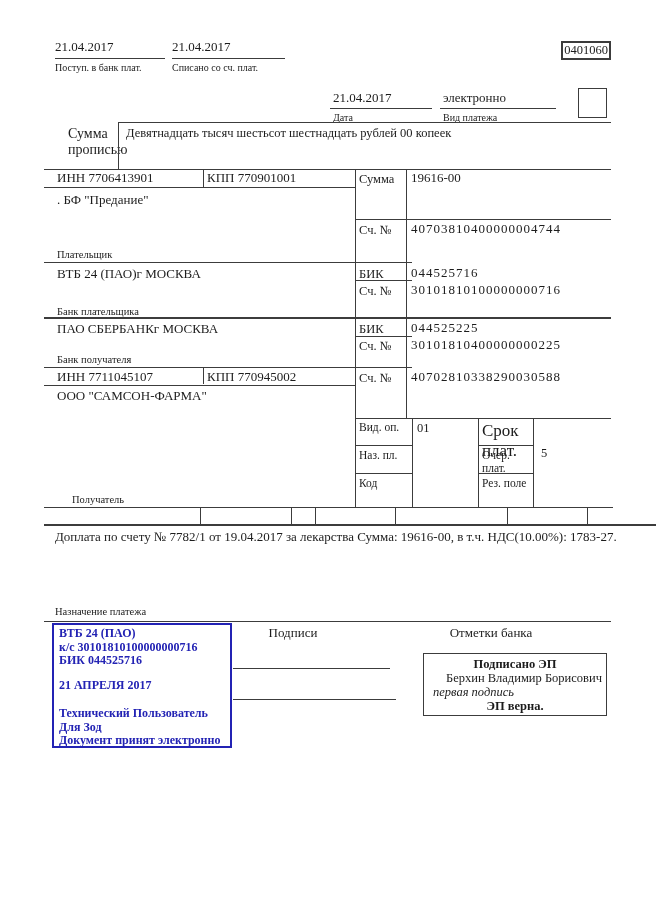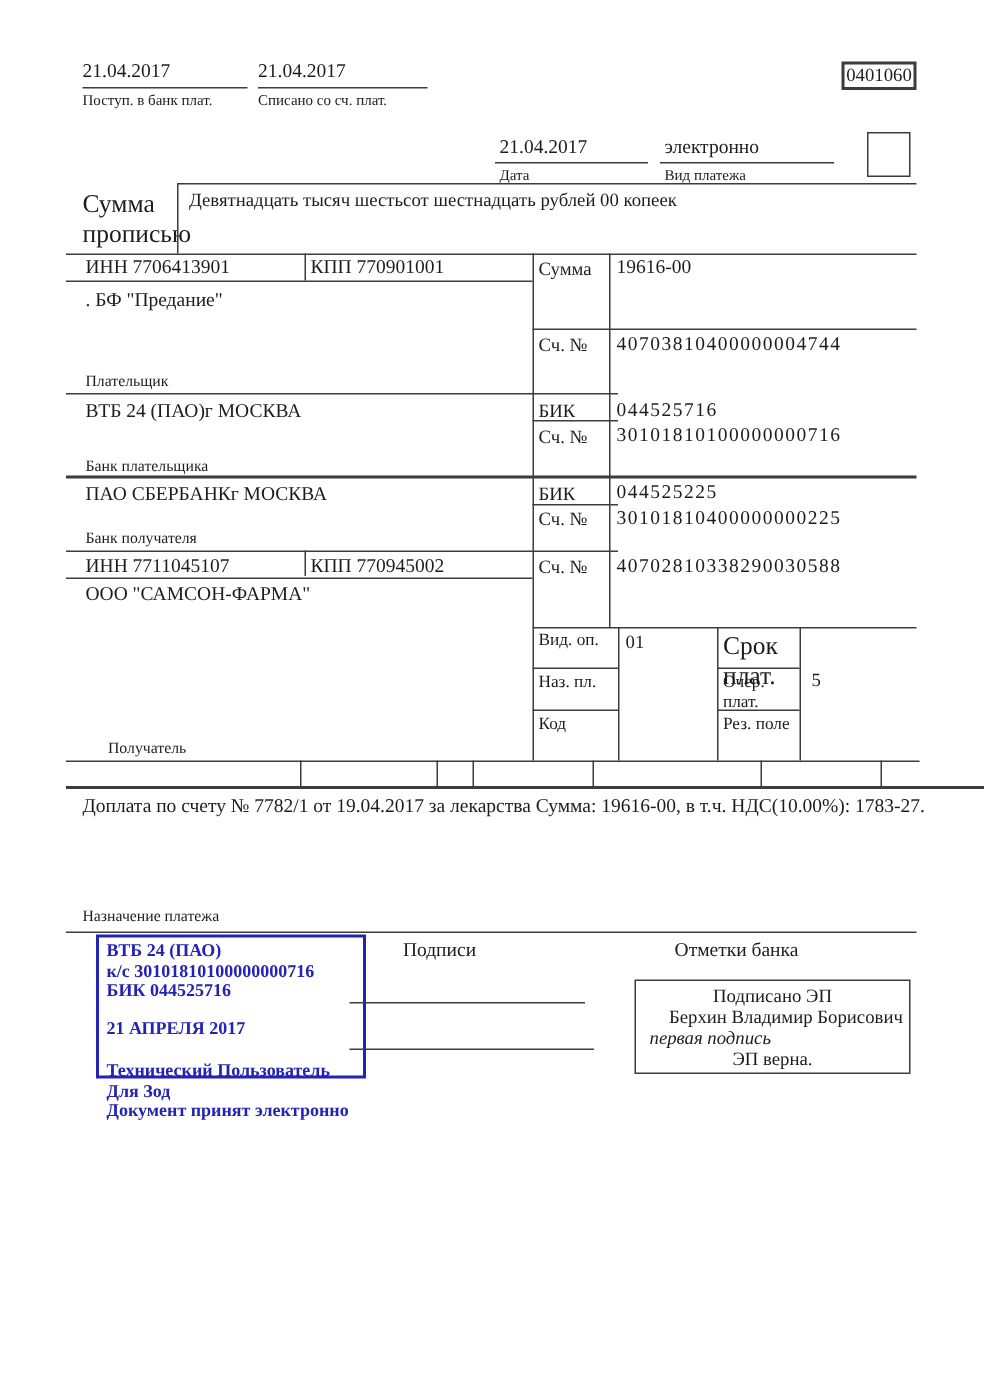--- a/index.html
+++ b/index.html
@@ -12,31 +12,31 @@
   .tiny{position:absolute;font-size:10px;white-space:nowrap;line-height:1.1;}
   .wrap{white-space:normal;}
   .hl  {position:absolute;height:1px;background:#3c3c3c;}
   .vl  {position:absolute;width:1px;background:#3c3c3c;}
   .thick{height:2px;}
   .title{position:absolute;font-family:"Liberation Sans",sans-serif;font-weight:bold;
          font-size:13.5px;white-space:nowrap;}
   .box {position:absolute;border:1.5px solid #3c3c3c;background:#fff;box-sizing:border-box;}
   .codebox{display:flex;align-items:center;justify-content:center;font-size:12.5px;border-width:2px;}
   .center{text-align:center;}
-  .stamp{position:absolute;left:52px;top:623px;width:180px;height:96px;box-sizing:border-box;
+  .stamp{position:absolute;left:52px;top:623px;width:180px;height:125px;box-sizing:border-box;
          border:2px solid #2323b4;color:#2323b4;font-weight:bold;font-size:12px;
-         line-height:13.5px;padding:2px 5px;margin-left:12px;}
+         line-height:13.5px;padding:2px 5px;}
   .stamp div{white-space:normal;}
   .st-date{margin-top:11px;}
   .st-user{margin-top:15px;width:172px;}
   .esign{position:absolute;left:423px;top:653px;width:184px;height:63px;box-sizing:border-box;
          border:1.5px solid #3c3c3c;font-size:12.5px;line-height:14px;padding-top:3px;}
   .esign .nm{padding-left:6px;margin-left:16px;}
   .esign .it{padding-left:9px;font-style:italic;}
-  .b{font-weight:normal;}
+  .b{font-weight:bold;}
 </style>
 </head>
 <body>
 
 <div id="page">
 
   <div class="t13" style="left:55px;top:40px">21.04.2017</div>
   <div class="hl" style="left:55px;top:58px;width:110px"></div>
   <div class="tiny" style="left:55px;top:62px">Поступ. в банк плат.</div>
 
@@ -52,21 +52,21 @@
   <div class="t13" style="left:333px;top:91px">21.04.2017</div>
   <div class="hl" style="left:330px;top:108px;width:102px"></div>
   <div class="tiny" style="left:333px;top:112px">Дата</div>
 
   <div class="t13" style="left:443px;top:91px">электронно</div>
   <div class="hl" style="left:440px;top:108px;width:116px"></div>
   <div class="tiny" style="left:443px;top:112px">Вид платежа</div>
 
   <div class="box" style="left:578px;top:88px;width:29px;height:30px"></div>
 
-  <div class="t wrap" style="left:55px;top:126px;width:62px;font-size:17px">Сумма прописью</div>
+  <div class="t wrap" style="left:68px;top:126px;width:62px;font-size:14px">Сумма прописью</div>
   <div class="vl" style="left:118px;top:122px;height:47px"></div>
   <div class="hl" style="left:118px;top:122px;width:493px"></div>
   <div class="t" style="left:126px;top:126px">Девятнадцать тысяч шестьсот шестнадцать рублей 00 копеек</div>
   <div class="hl" style="left:44px;top:169px;width:567px"></div>
 
   <div class="t13" style="left:57px;top:171px">ИНН 7706413901</div>
   <div class="vl" style="left:203px;top:169px;height:18px"></div>
   <div class="t13" style="left:207px;top:171px">КПП 770901001</div>
   <div class="hl" style="left:44px;top:187px;width:311px"></div>
 

